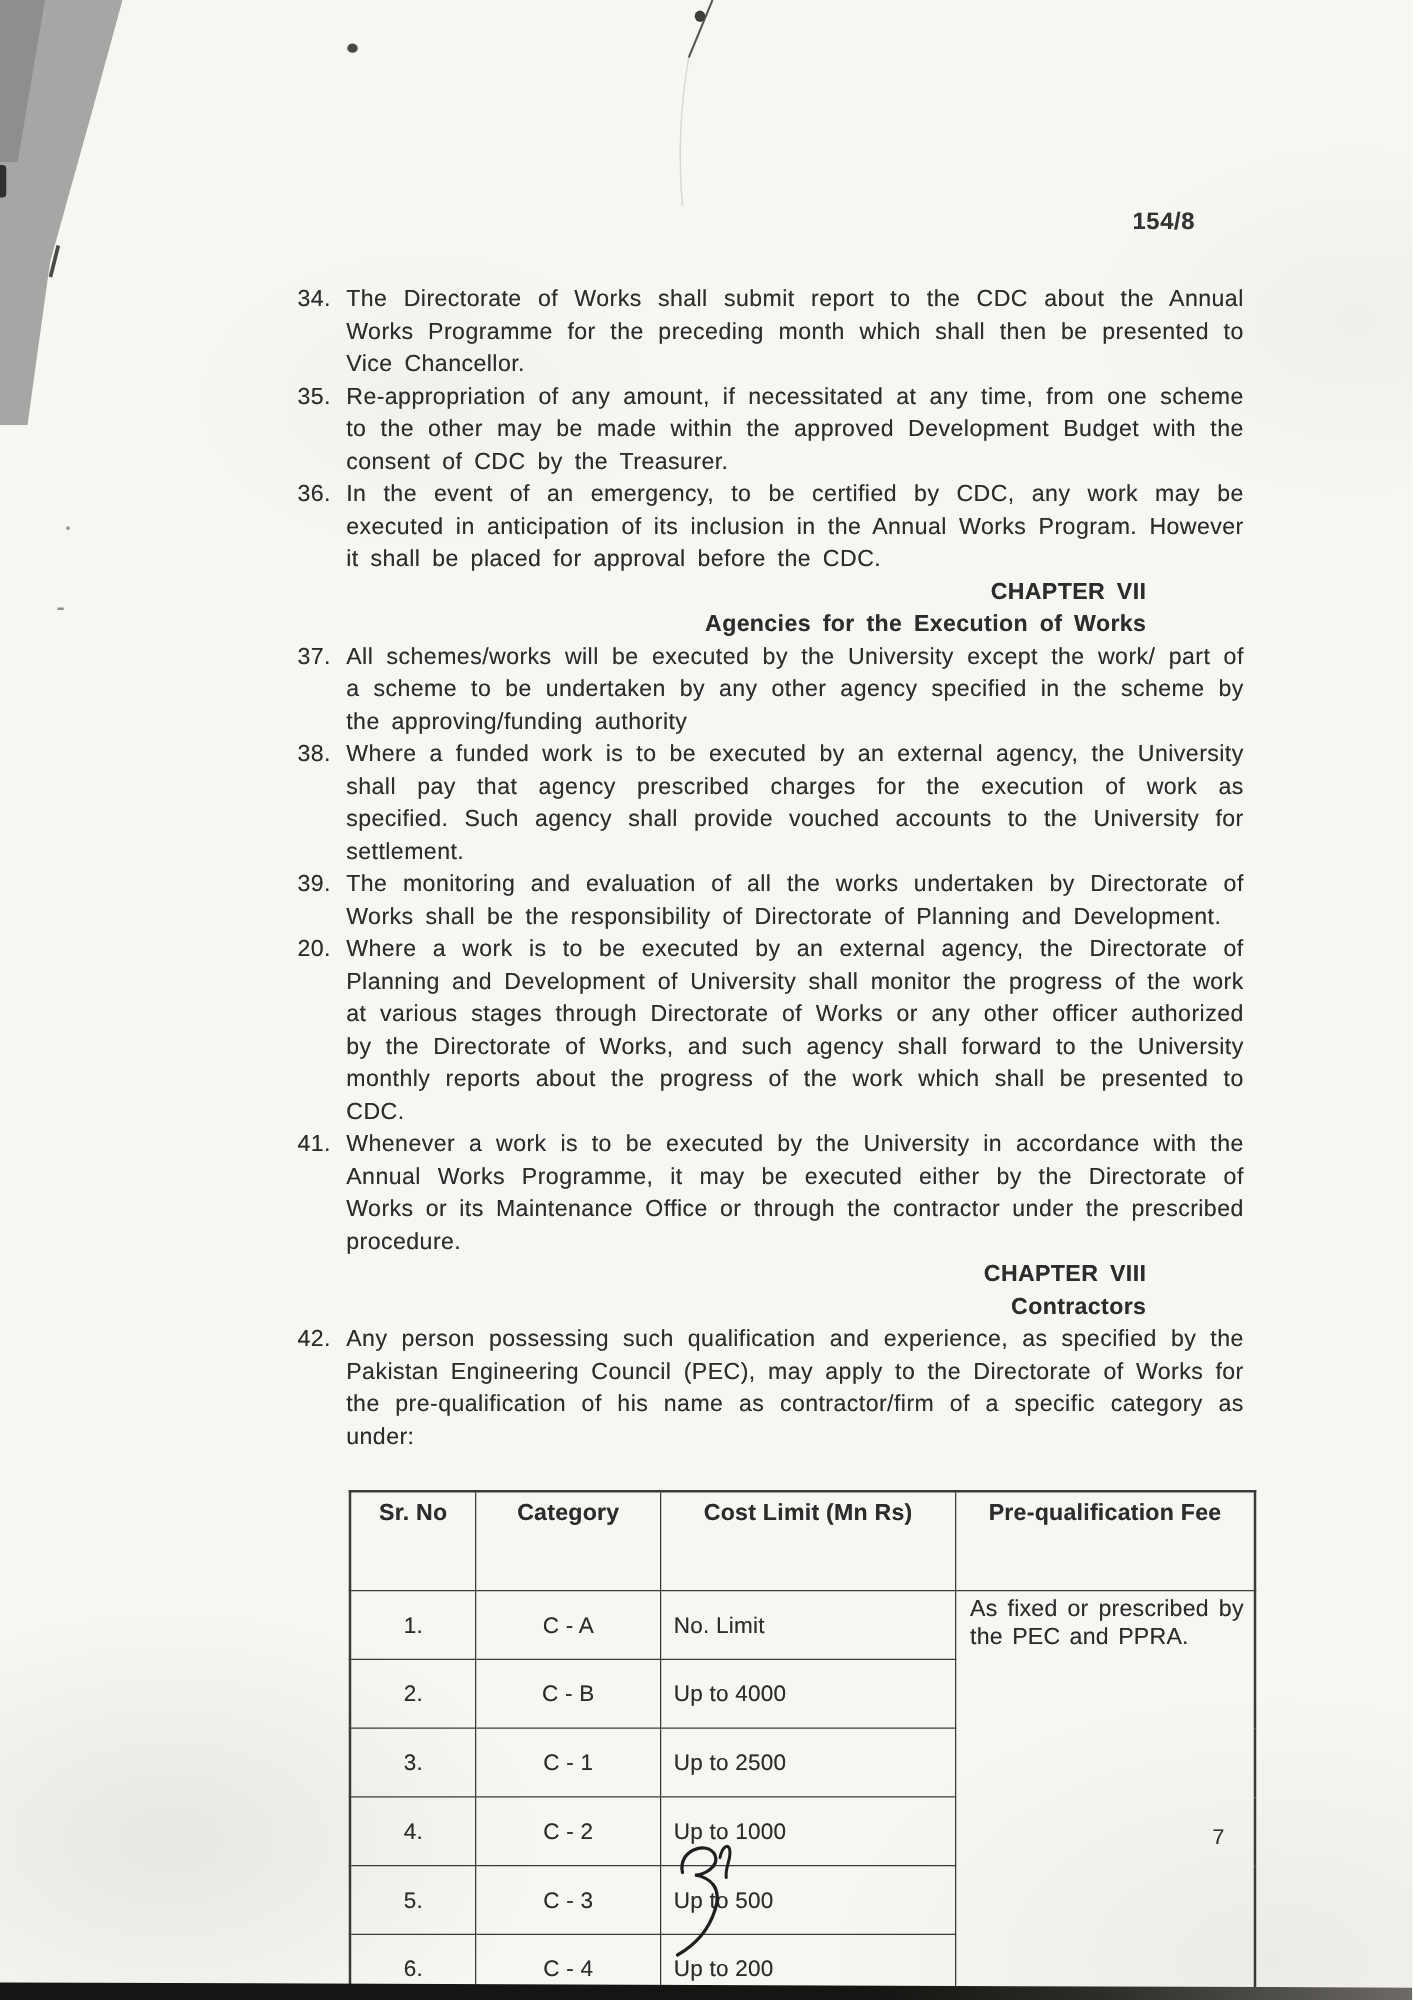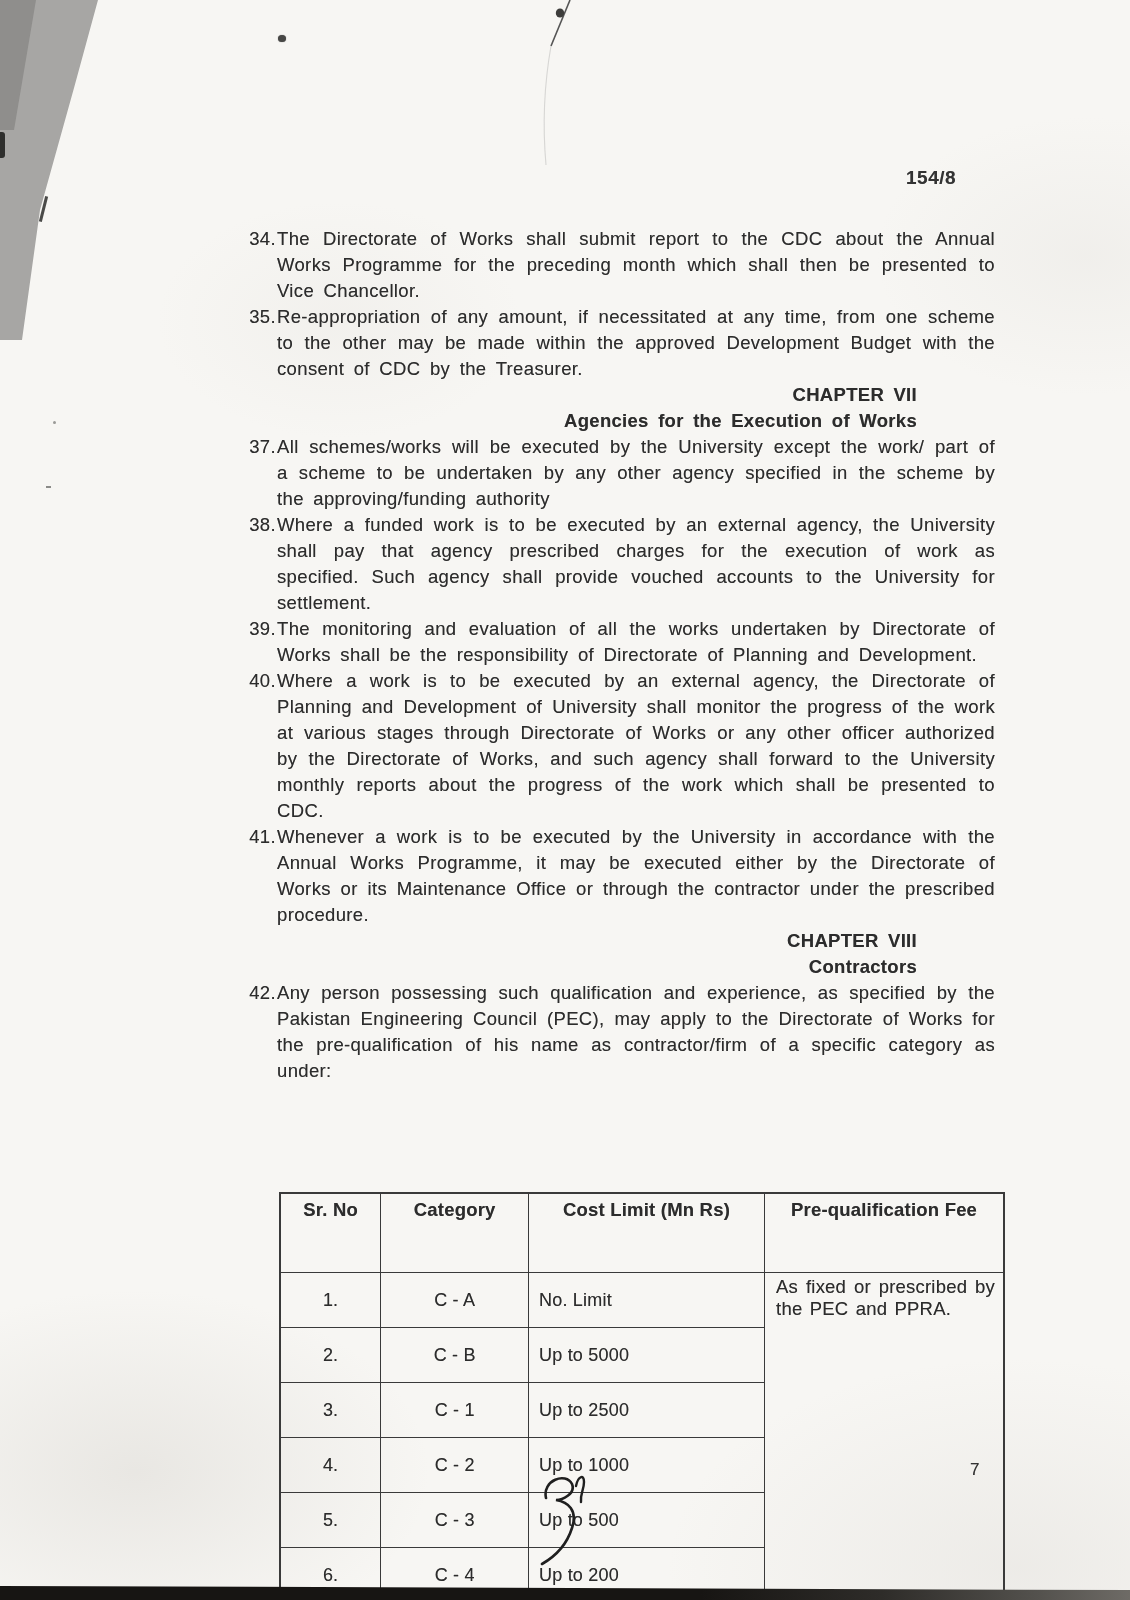--- a/index.html
+++ b/index.html
@@ -30,21 +30,21 @@
   .bottom-band{position:absolute;left:0;top:1585px;width:1130px;height:15px;
     background:linear-gradient(to right,#171513 0%,#171513 62%,#2e2c29 78%,#54524e 92%,#6e6b66 100%);
     clip-path:polygon(0 6%,100% 34%,100% 100%,0 100%);}
   
   .stamp{position:absolute;left:906px;top:167px;font-size:19px;font-weight:700;letter-spacing:.5px;color:#333;}
   .pageno{position:absolute;left:970px;top:1460px;font-size:17px;color:#333;}
   
   .content{position:absolute;left:277px;top:226px;width:718px;font-size:18.5px;line-height:26px;
     letter-spacing:.35px;word-spacing:4px;}
   .para{position:relative;text-align:justify;margin:0;}
-  .pnum{position:absolute;left:-39px;top:0;width:38px;text-align:right;}
+  .pnum{position:absolute;left:-39px;top:0;width:38px;text-align:left;}
   .chapter{font-weight:700;text-align:right;padding-right:78px;letter-spacing:.3px;}
   
   .qual-table{position:absolute;left:279px;top:1192px;width:726px;border-collapse:collapse;
     font-size:18.5px;color:#2c2c2c;letter-spacing:.2px;border:2px solid #3a3a3a;}
   .qual-table th,.qual-table td{border:1.5px solid #3a3a3a;padding:16px;}
   .qual-table th{height:57px;vertical-align:top;padding-top:5px;font-weight:700;text-align:center;}
   .qual-table tbody tr{height:22.5px;}
   .qual-table td{line-height:22px;font-size:18px;}
   .c-sr{text-align:center;}
   .c-cat{text-align:center;}
@@ -78,41 +78,45 @@
     <div class="para">
       <span class="pnum">34.</span>
       <span>The Directorate of Works shall submit report to the CDC about the Annual Works Programme for the preceding month which shall then be presented to Vice Chancellor.</span>
     </div>
 
     <div class="para">
       <span class="pnum">35.</span>
       <span>Re-appropriation of any amount, if necessitated at any time, from one scheme to the other may be made within the approved Development Budget with the consent of CDC by the Treasurer.</span>
     </div>
 
+    <div class="para">
+      <span class="pnum">36.</span>
+      <span>In the event of an emergency, to be certified by CDC, any work may be executed in anticipation of its inclusion in the Annual Works Program. However it shall be placed for approval before the CDC.</span>
+    </div>
 
     <div class="chapter">CHAPTER VII</div>
     <div class="chapter">Agencies for the Execution of Works</div>
 
     <div class="para">
       <span class="pnum">37.</span>
       <span>All schemes/works will be executed by the University except the work/ part of a scheme to be undertaken by any other agency specified in the scheme by the approving/funding authority</span>
     </div>
 
     <div class="para">
       <span class="pnum">38.</span>
       <span>Where a funded work is to be executed by an external agency, the University shall pay that agency prescribed charges for the execution of work as specified. Such agency shall provide vouched accounts to the University for settlement.</span>
     </div>
 
     <div class="para">
       <span class="pnum">39.</span>
       <span>The monitoring and evaluation of all the works undertaken by Directorate of Works shall be the responsibility of Directorate of Planning and Development.</span>
     </div>
 
     <div class="para">
-      <span class="pnum">40.</span>
+      <span class="pnum">20.</span>
       <span>Where a work is to be executed by an external agency, the Directorate of Planning and Development of University shall monitor the progress of the work at various stages through Directorate of Works or any other officer authorized by the Directorate of Works, and such agency shall forward to the University monthly reports about the progress of the work which shall be presented to CDC.</span>
     </div>
 
     <div class="para">
       <span class="pnum">41.</span>
       <span>Whenever a work is to be executed by the University in accordance with the Annual Works Programme, it may be executed either by the Directorate of Works or its Maintenance Office or through the contractor under the prescribed procedure.</span>
     </div>
 
     <div class="chapter">CHAPTER VIII</div>
     <div class="chapter">Contractors</div>
@@ -142,21 +146,21 @@
     <tbody>
       <tr>
         <td class="c-sr">1.</td>
         <td class="c-cat">C - A</td>
         <td class="c-cost">No. Limit</td>
         <td class="c-fee" rowspan="8">As fixed or prescribed by the PEC and PPRA.</td>
       </tr>
       <tr>
         <td class="c-sr">2.</td>
         <td class="c-cat">C - B</td>
-        <td class="c-cost">Up to 5000</td>
+        <td class="c-cost">Up to 4000</td>
       </tr>
       <tr>
         <td class="c-sr">3.</td>
         <td class="c-cat">C - 1</td>
         <td class="c-cost">Up to 2500</td>
       </tr>
       <tr>
         <td class="c-sr">4.</td>
         <td class="c-cat">C - 2</td>
         <td class="c-cost">Up to 1000</td>

